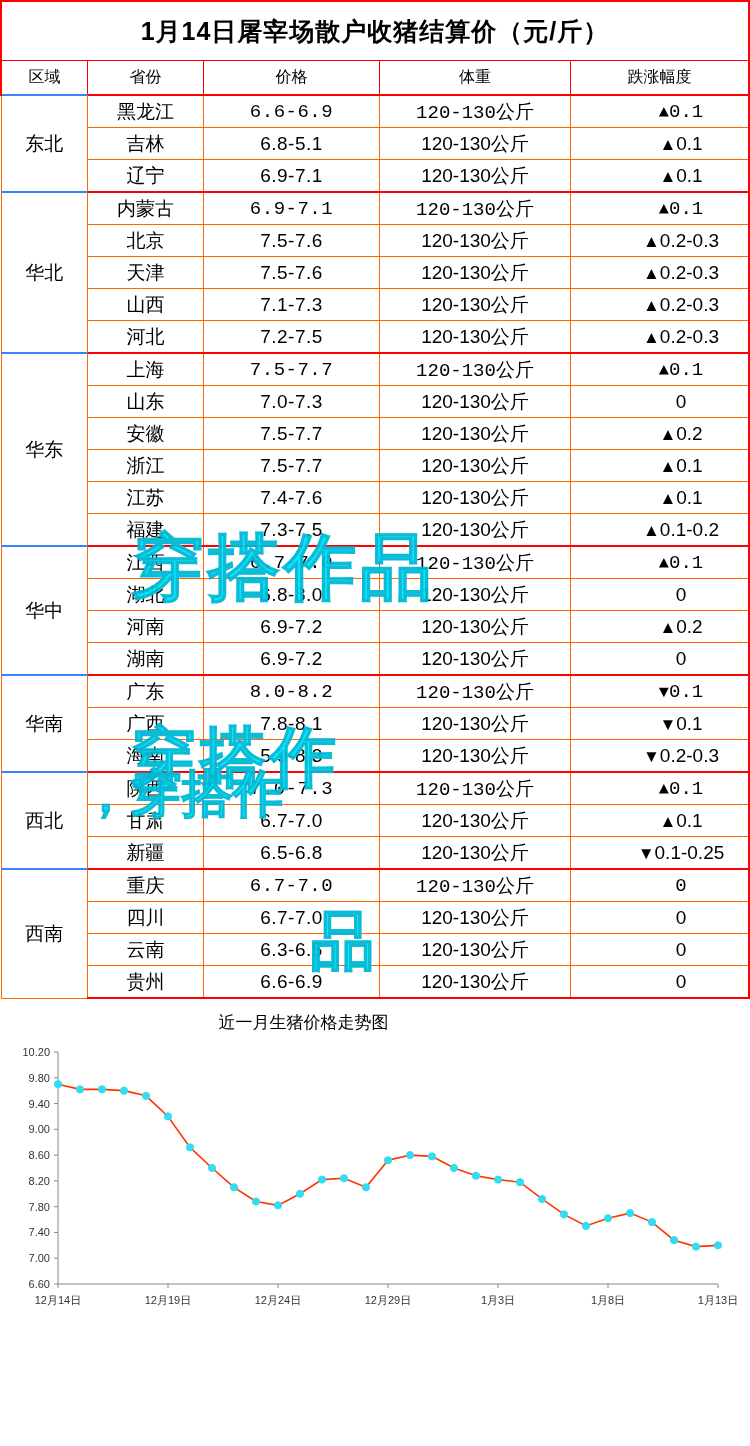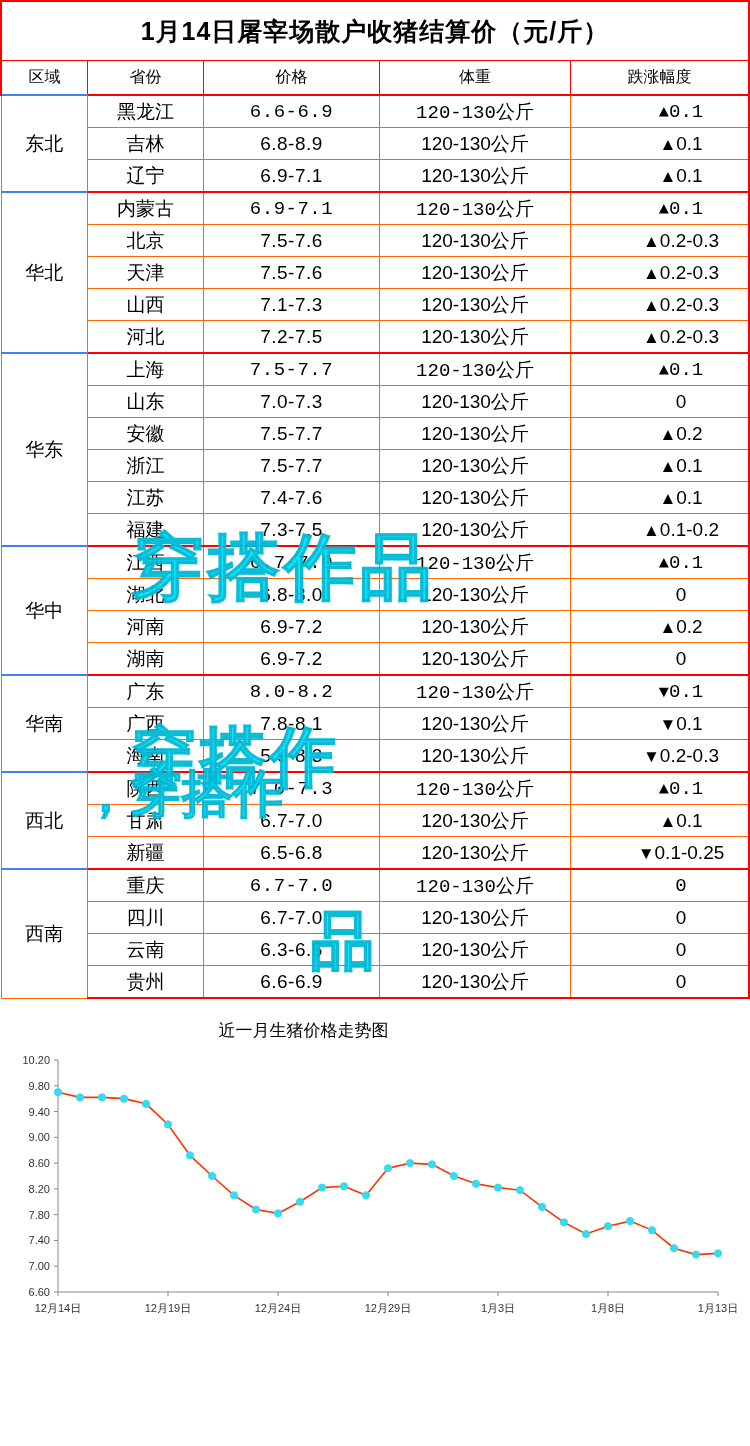--- a/index.html
+++ b/index.html
@@ -48,21 +48,21 @@
   
   tr.gtop > td{border-top:2px solid #ff0000;font-family:Liberation Mono, monospace;}
   tr.gtop > td.region{border-top:2px solid #3b82f6;}
   table.pig tr:last-child td{border-bottom:2px solid #ff0000;}
   table.pig td:last-child{border-right:2px solid #ff0000;padding-left:43px;}
   table.pig thead th:first-child{border-left:2px solid #ff0000;}
   table.pig thead th:last-child{border-right:2px solid #ff0000;}
 
   
   .chart-box{
-    margin-top:14px;width:607px;height:310px;position:relative;
+    margin-top:6px;width:607px;height:310px;position:relative;
   }
   .chart-title{
     text-align:center;font-size:17px;color:#000;padding-top:6px;
   }
   .chart-svg{display:block;margin:0 auto;}
 
   
   .wm{
     position:absolute;color:#00e5ff;font-weight:bold;
     font-family:"Liberation Sans","DejaVu Sans",sans-serif;
@@ -97,21 +97,21 @@
     <tbody>
         <tr class="gtop">
           <td class="region" rowspan="3">东北</td>
           <td class="prov">黑龙江</td>
           <td class="price">6.6-6.9</td>
           <td class="weight">120-130公斤</td>
           <td class="chg up"><span class="arrow">▲</span>0.1</td>
         </tr>
         <tr>
           <td class="prov">吉林</td>
-          <td class="price">6.8-8.9</td>
+          <td class="price">6.8-5.1</td>
           <td class="weight">120-130公斤</td>
           <td class="chg up"><span class="arrow">▲</span>0.1</td>
         </tr>
         <tr>
           <td class="prov">辽宁</td>
           <td class="price">6.9-7.1</td>
           <td class="weight">120-130公斤</td>
           <td class="chg up"><span class="arrow">▲</span>0.1</td>
         </tr>
         <tr class="gtop">

